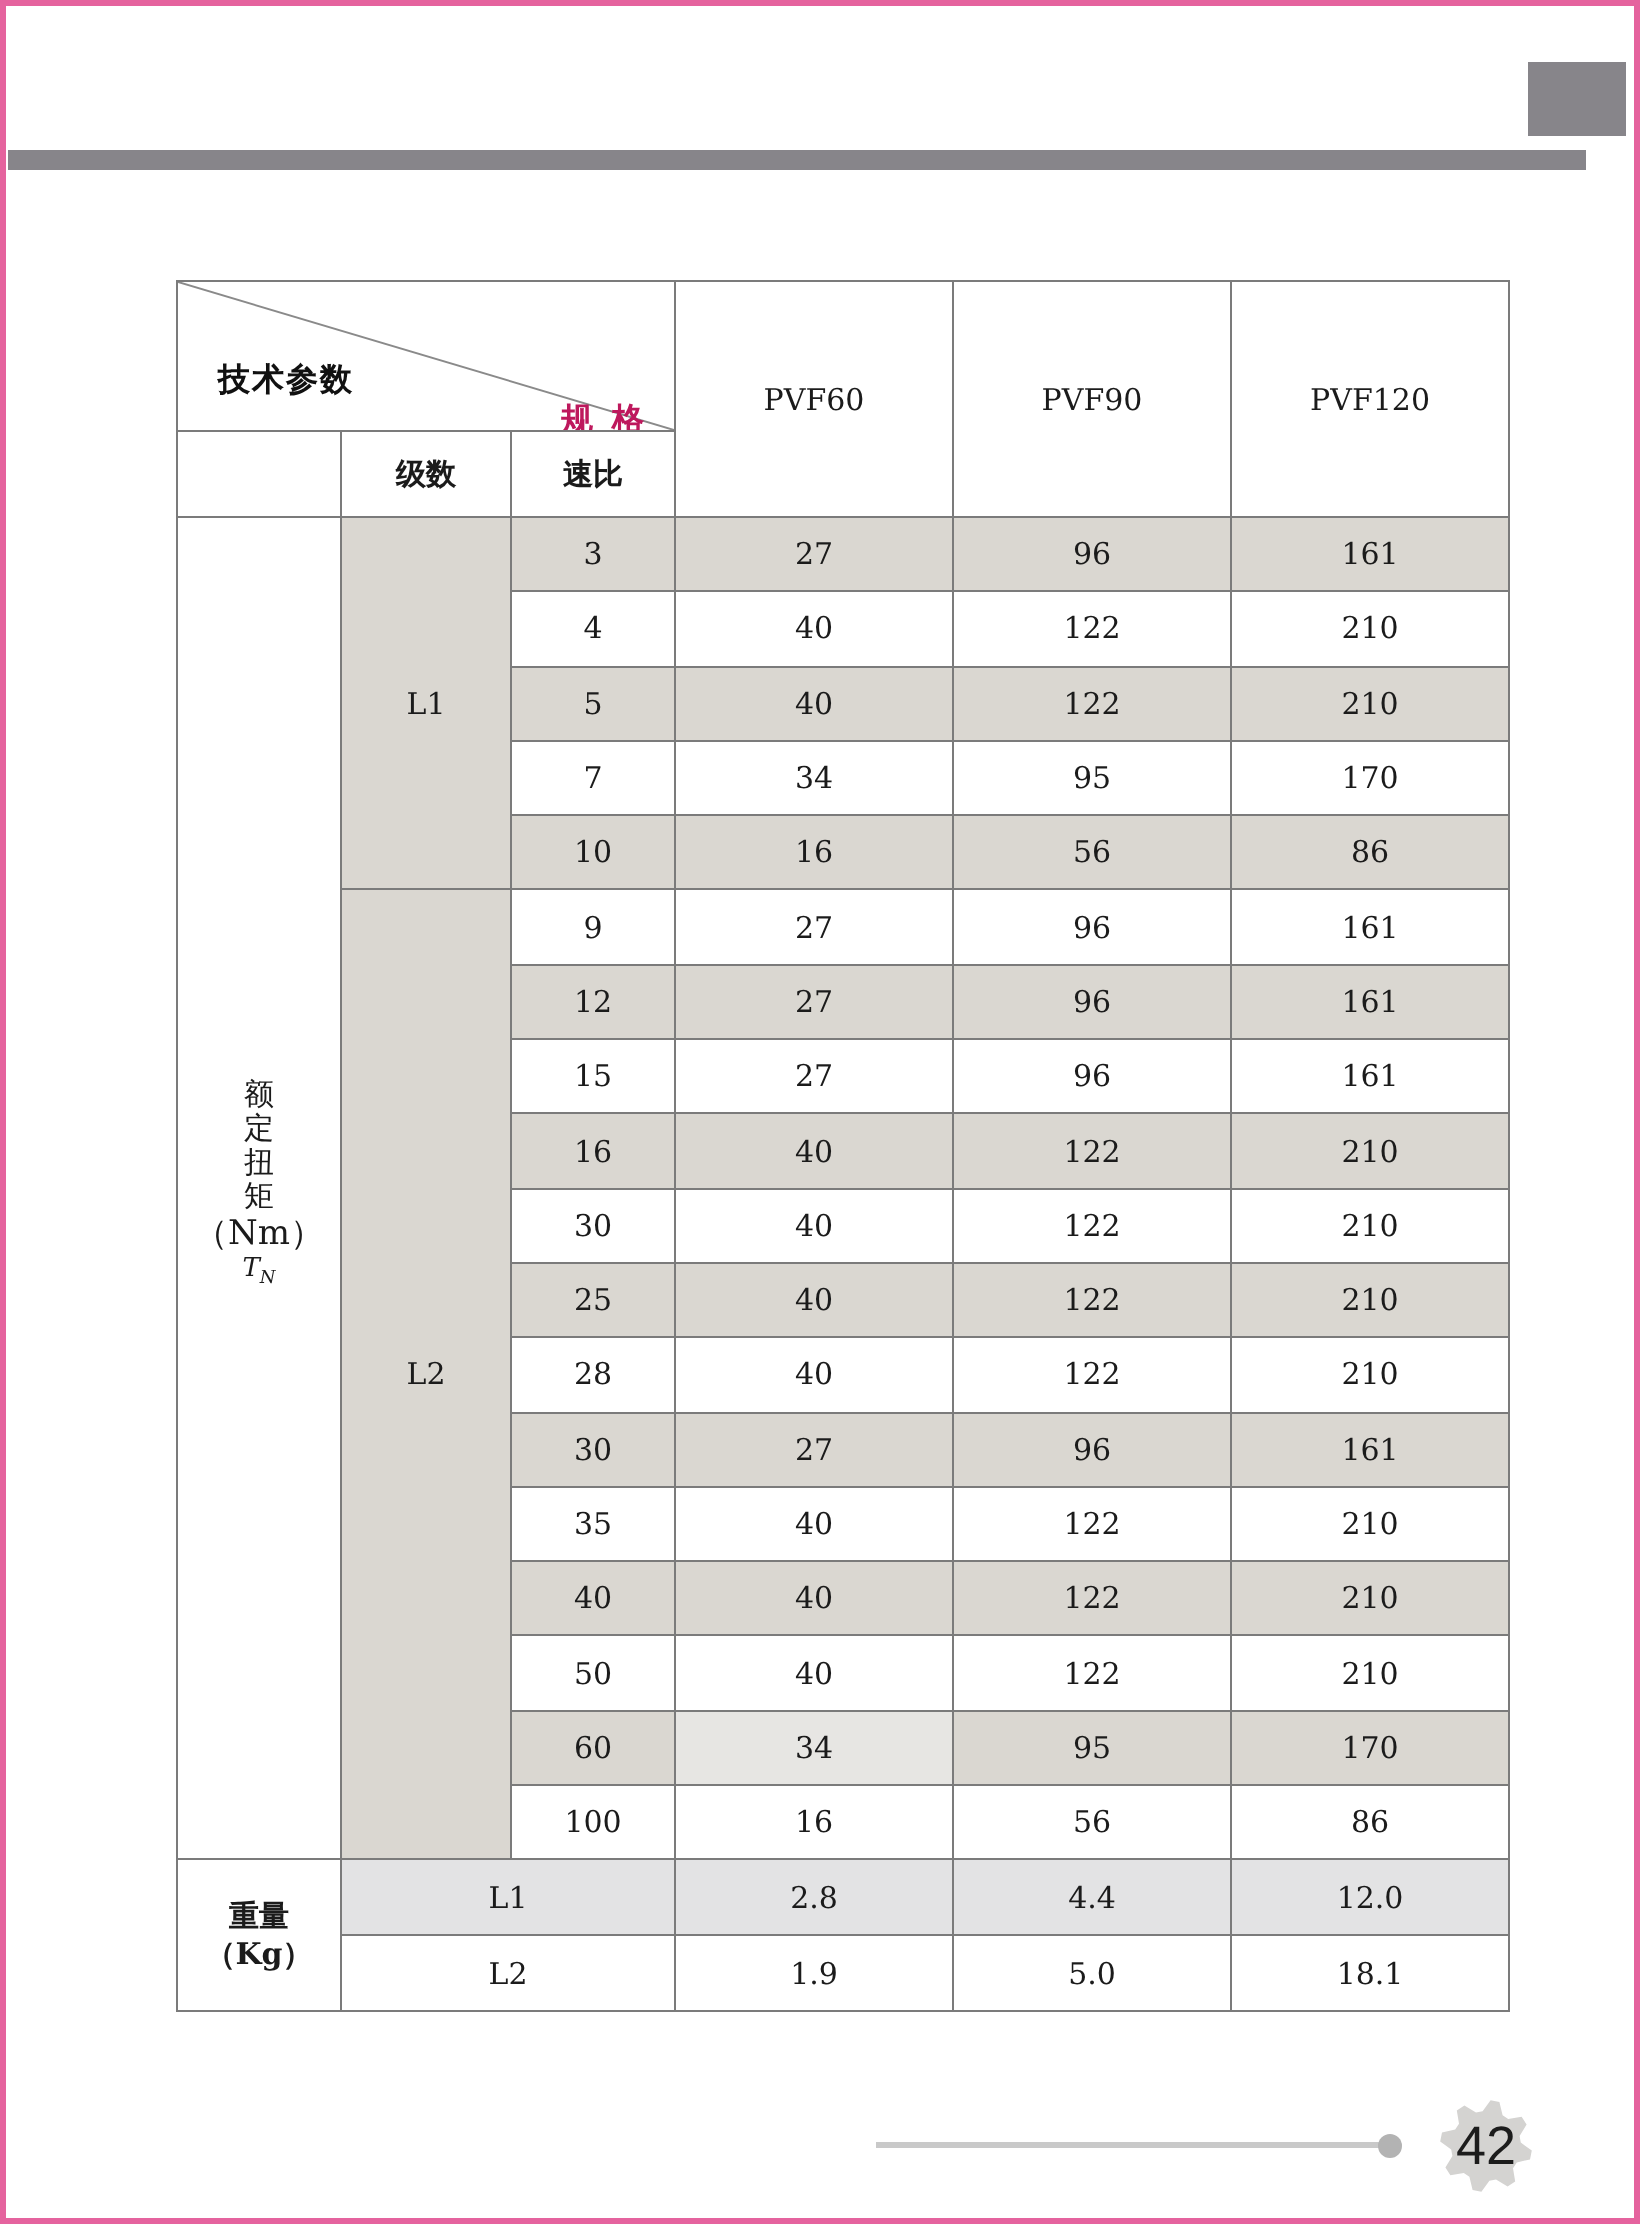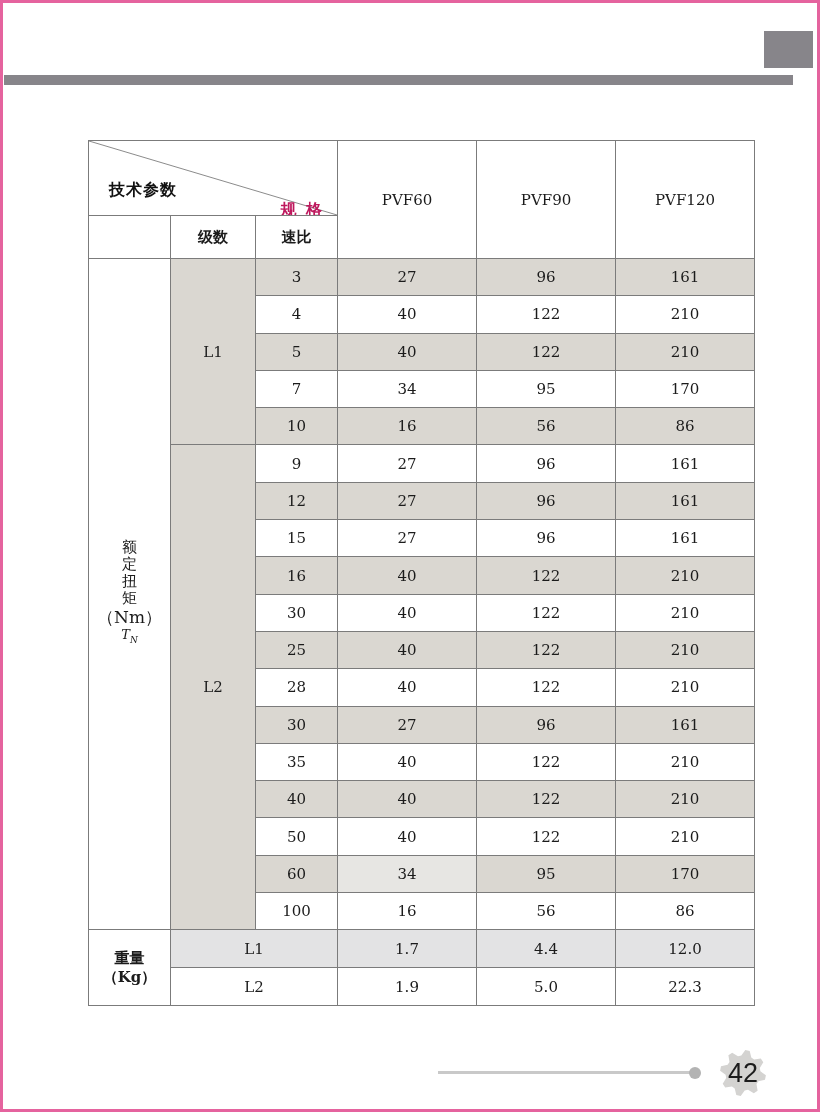--- a/index.html
+++ b/index.html
@@ -206,29 +206,29 @@
     <tr class="dr">
       <td>100</td>
       <td>16</td>
       <td>56</td>
       <td>86</td>
     </tr>
 
     <tr class="wr">
       <td class="wlabel" rowspan="2">重量（Kg）</td>
       <td class="wlite" colspan="2">L1</td>
-      <td class="wlite">1.7</td>
+      <td class="wlite">2.8</td>
       <td class="wlite">4.4</td>
       <td class="wlite">12.0</td>
     </tr>
     <tr class="wr">
       <td colspan="2">L2</td>
       <td>1.9</td>
       <td>5.0</td>
-      <td>22.3</td>
+      <td>18.1</td>
     </tr>
   </tbody>
     </table>
 
   <div class="footer-rule"></div>
   <div class="footer-dot"></div>
   <div class="gear">
     <svg viewBox="0 0 48 48">
         <polygon points="26.3,1.1 30.7,2.0 32.3,8.6 35.1,10.5 41.8,9.4 44.3,13.2 40.8,19.0 41.4,22.3 46.9,26.3 46.0,30.7 39.4,32.3 37.5,35.1 38.6,41.8 34.8,44.3 29.0,40.8 25.7,41.4 21.7,46.9 17.3,46.0 15.7,39.4 12.9,37.5 6.2,38.6 3.7,34.8 7.2,29.0 6.6,25.7 1.1,21.7 2.0,17.3 8.6,15.7 10.5,12.9 9.4,6.2 13.2,3.7 19.0,7.2 22.3,6.6"></polygon>
       </svg>

